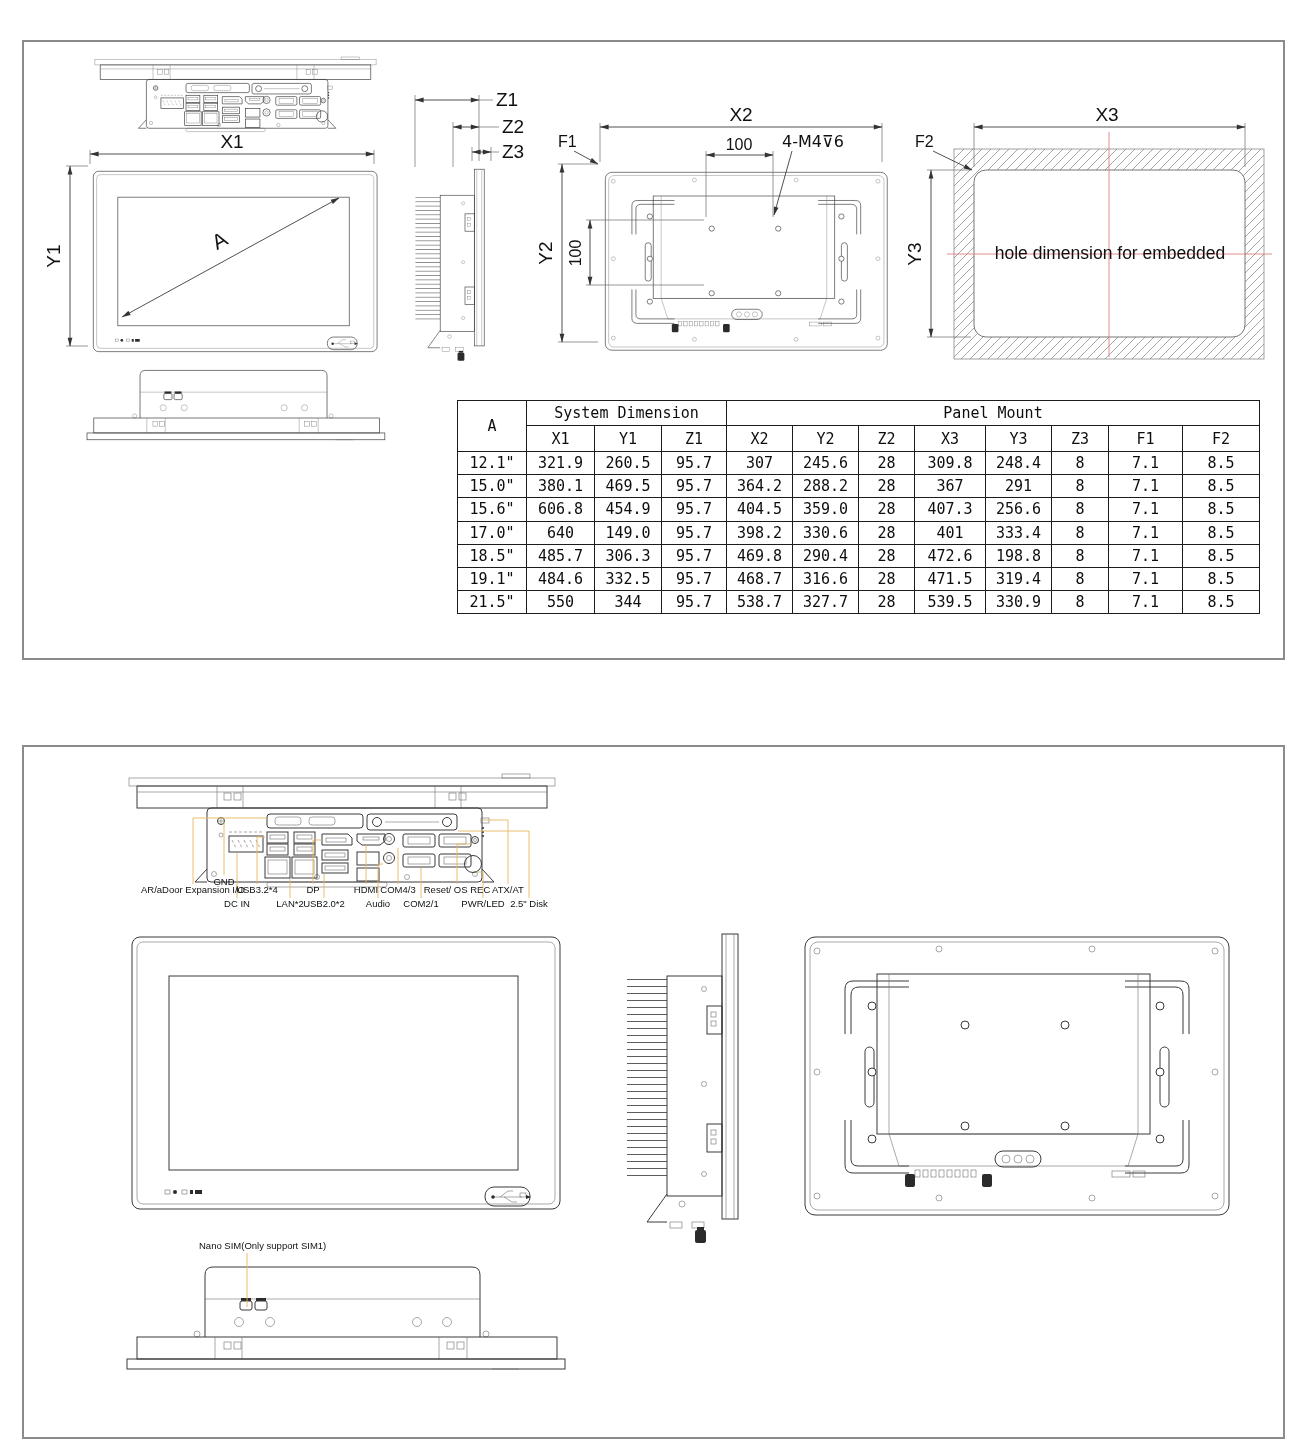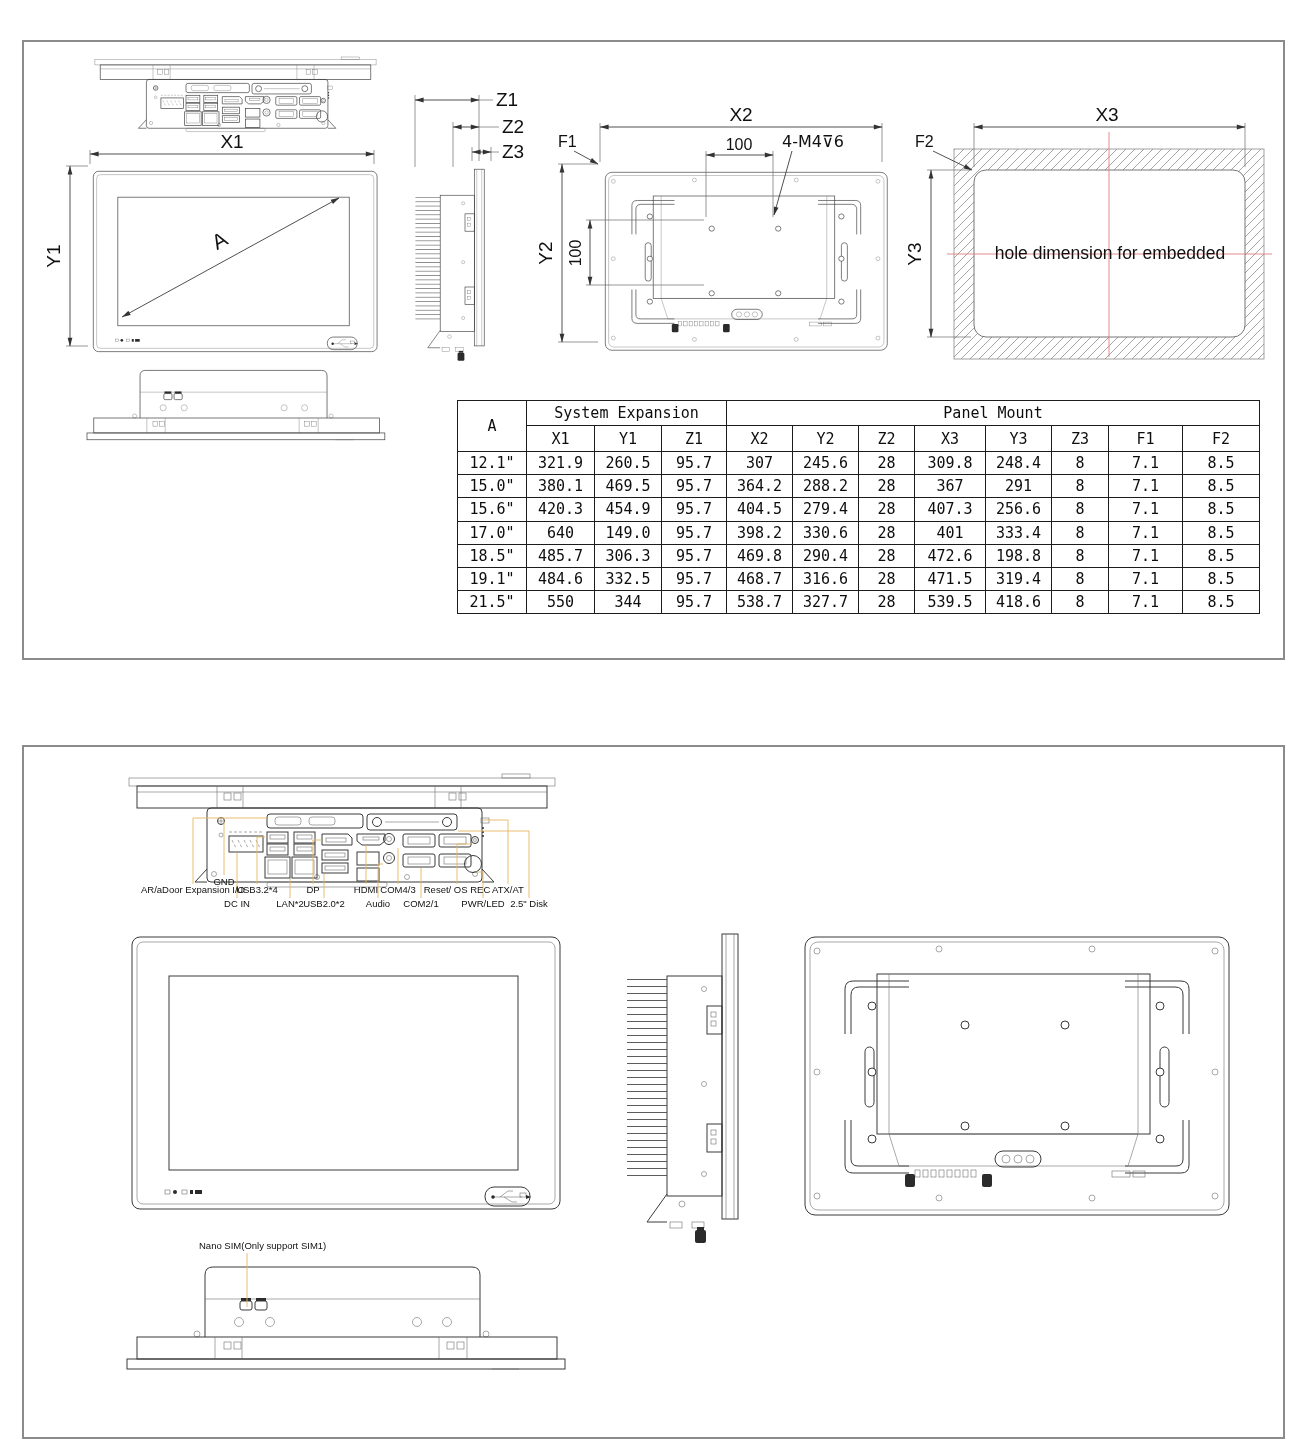--- a/index.html
+++ b/index.html
@@ -444,21 +444,21 @@
         <col style="width:56px">
         <col style="width:71px">
       <col style="width:66px">
         <col style="width:57px">
         <col style="width:74px">
         <col style="width:77px">
     </colgroup>
     <thead>
       <tr>
         <th rowspan="2">A</th>
-        <th colspan="3">System Expansion</th>
+        <th colspan="3">System Dimension</th>
         <th colspan="8">Panel Mount</th>
       </tr>
       <tr>
         <th>X1</th>
         <th>Y1</th>
         <th>Z1</th>
         <th>X2</th>
         <th>Y2</th>
         <th>Z2</th>
         <th>X3</th>
@@ -492,25 +492,25 @@
           <td>288.2</td>
           <td>28</td>
           <td>367</td>
           <td>291</td>
           <td>8</td>
           <td>7.1</td>
           <td>8.5</td>
         </tr>
         <tr>
           <td>15.6"</td>
-          <td>420.3</td>
+          <td>606.8</td>
           <td>454.9</td>
           <td>95.7</td>
           <td>404.5</td>
-          <td>279.4</td>
+          <td>359.0</td>
           <td>28</td>
           <td>407.3</td>
           <td>256.6</td>
           <td>8</td>
           <td>7.1</td>
           <td>8.5</td>
         </tr>
         <tr>
           <td>17.0"</td>
           <td>640</td>
@@ -555,20 +555,20 @@
         </tr>
         <tr>
           <td>21.5"</td>
           <td>550</td>
           <td>344</td>
           <td>95.7</td>
           <td>538.7</td>
           <td>327.7</td>
           <td>28</td>
           <td>539.5</td>
-          <td>418.6</td>
+          <td>330.9</td>
           <td>8</td>
           <td>7.1</td>
           <td>8.5</td>
         </tr>
       </tbody>
   </table>
 </div>
 
 </body></html>

